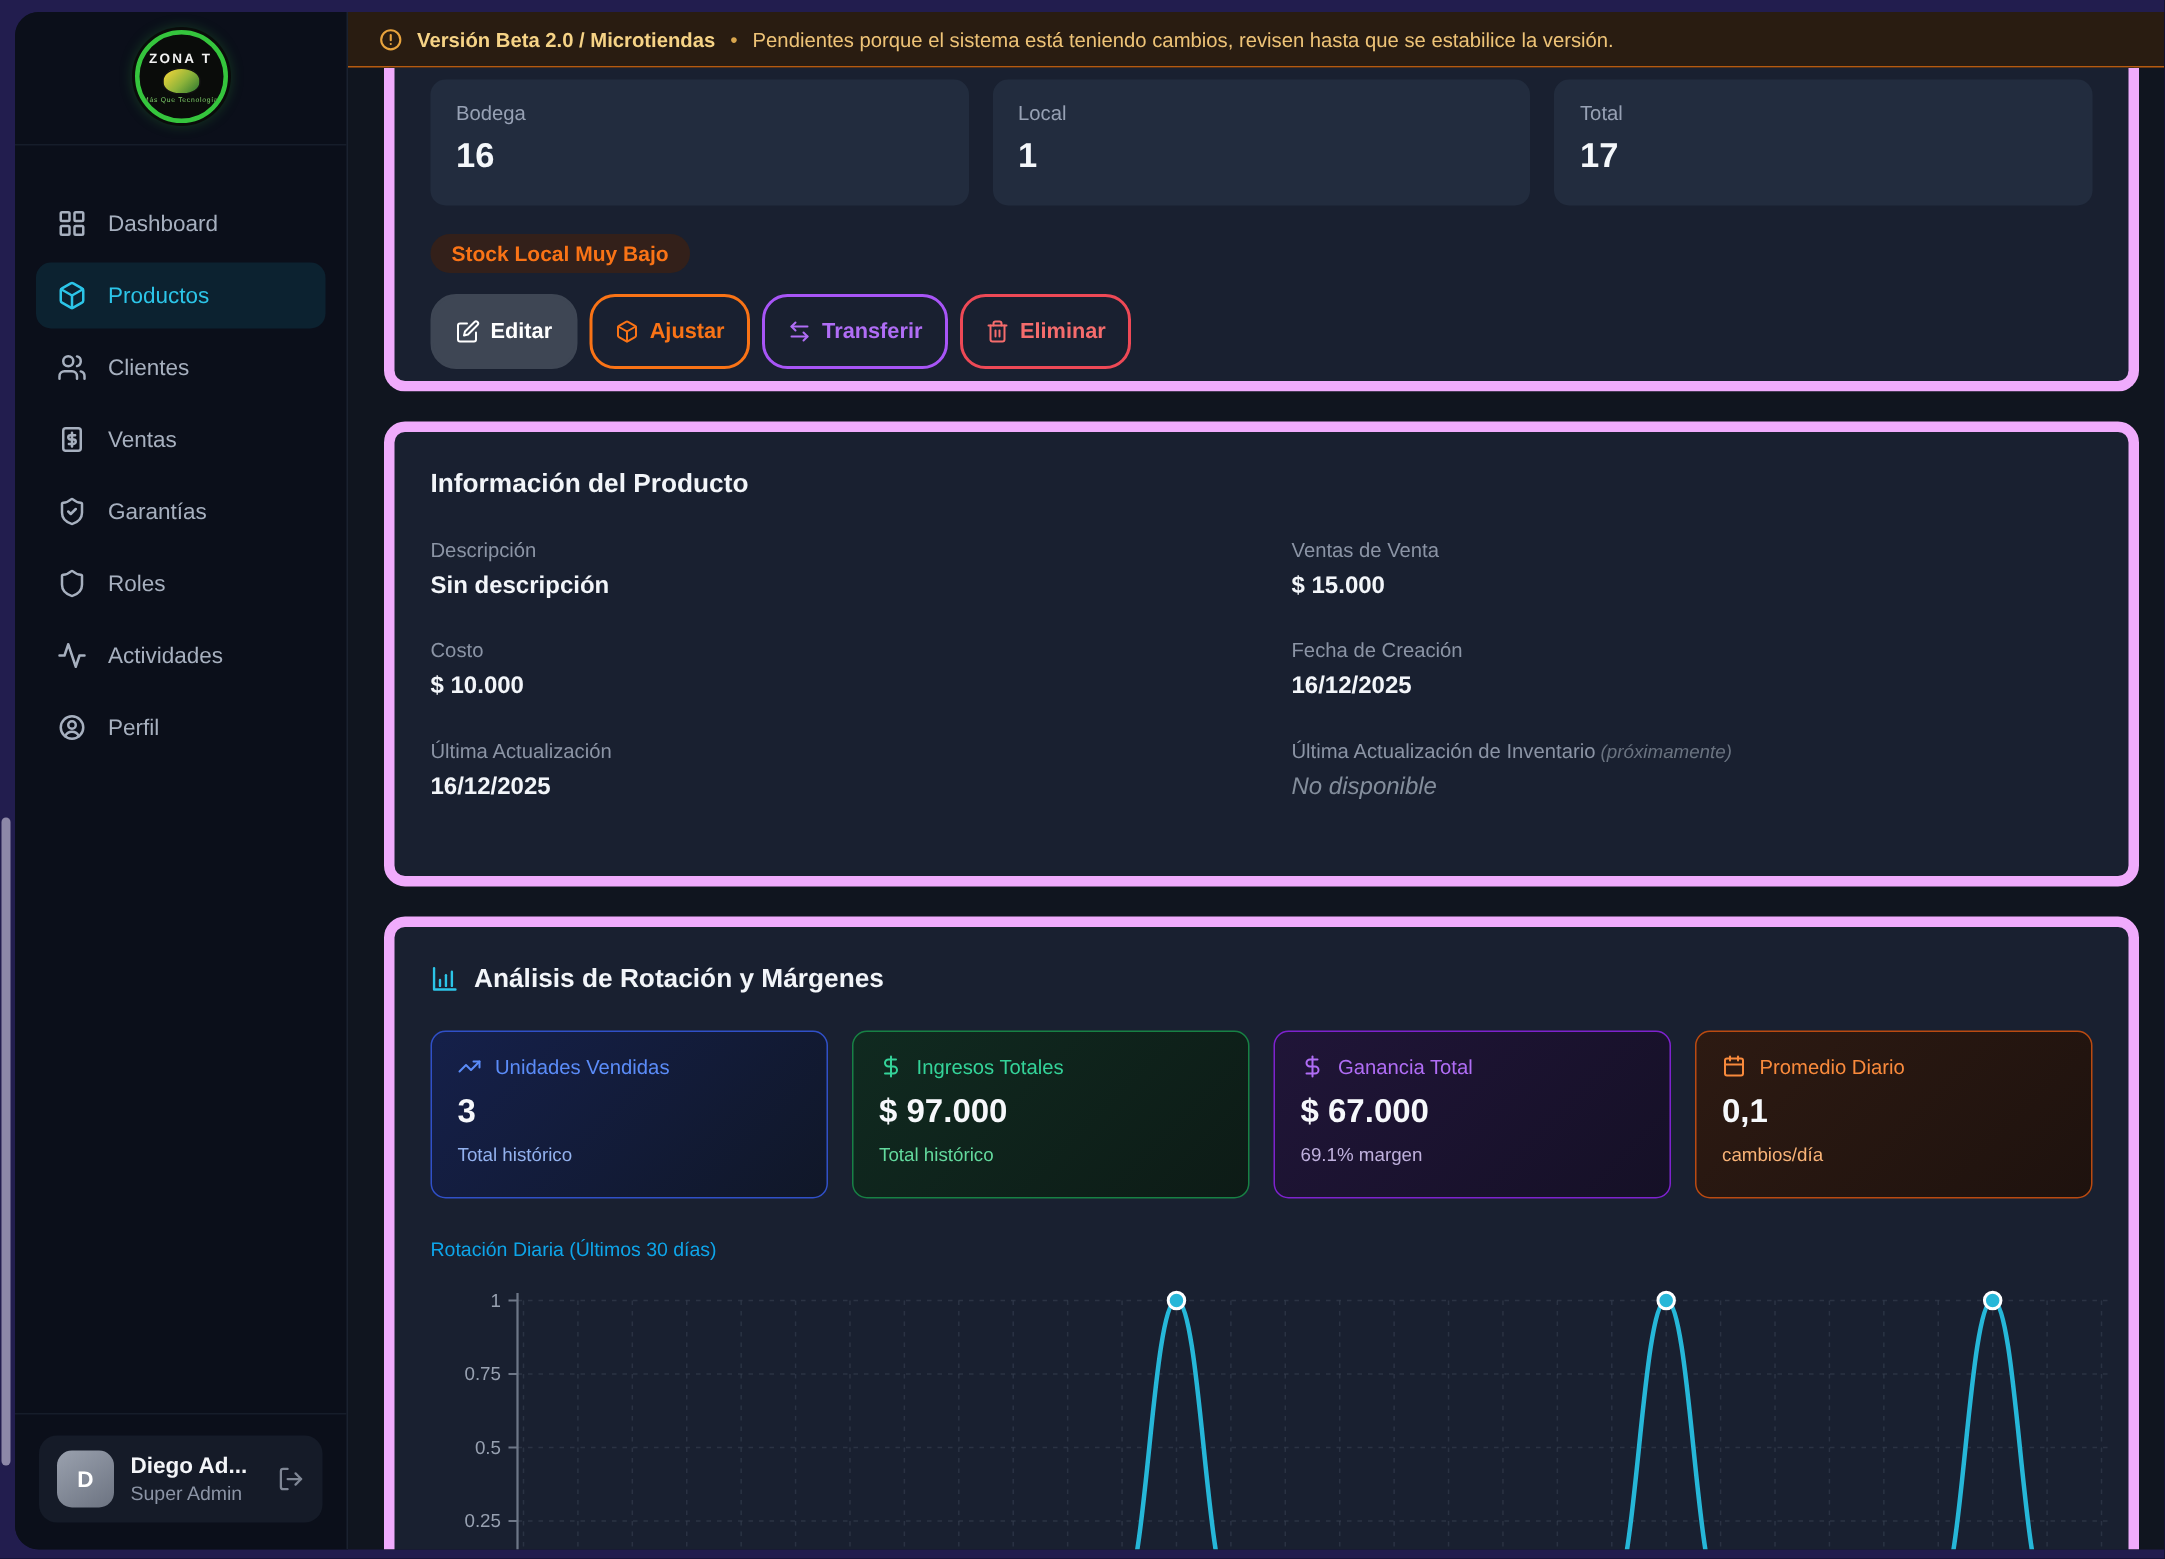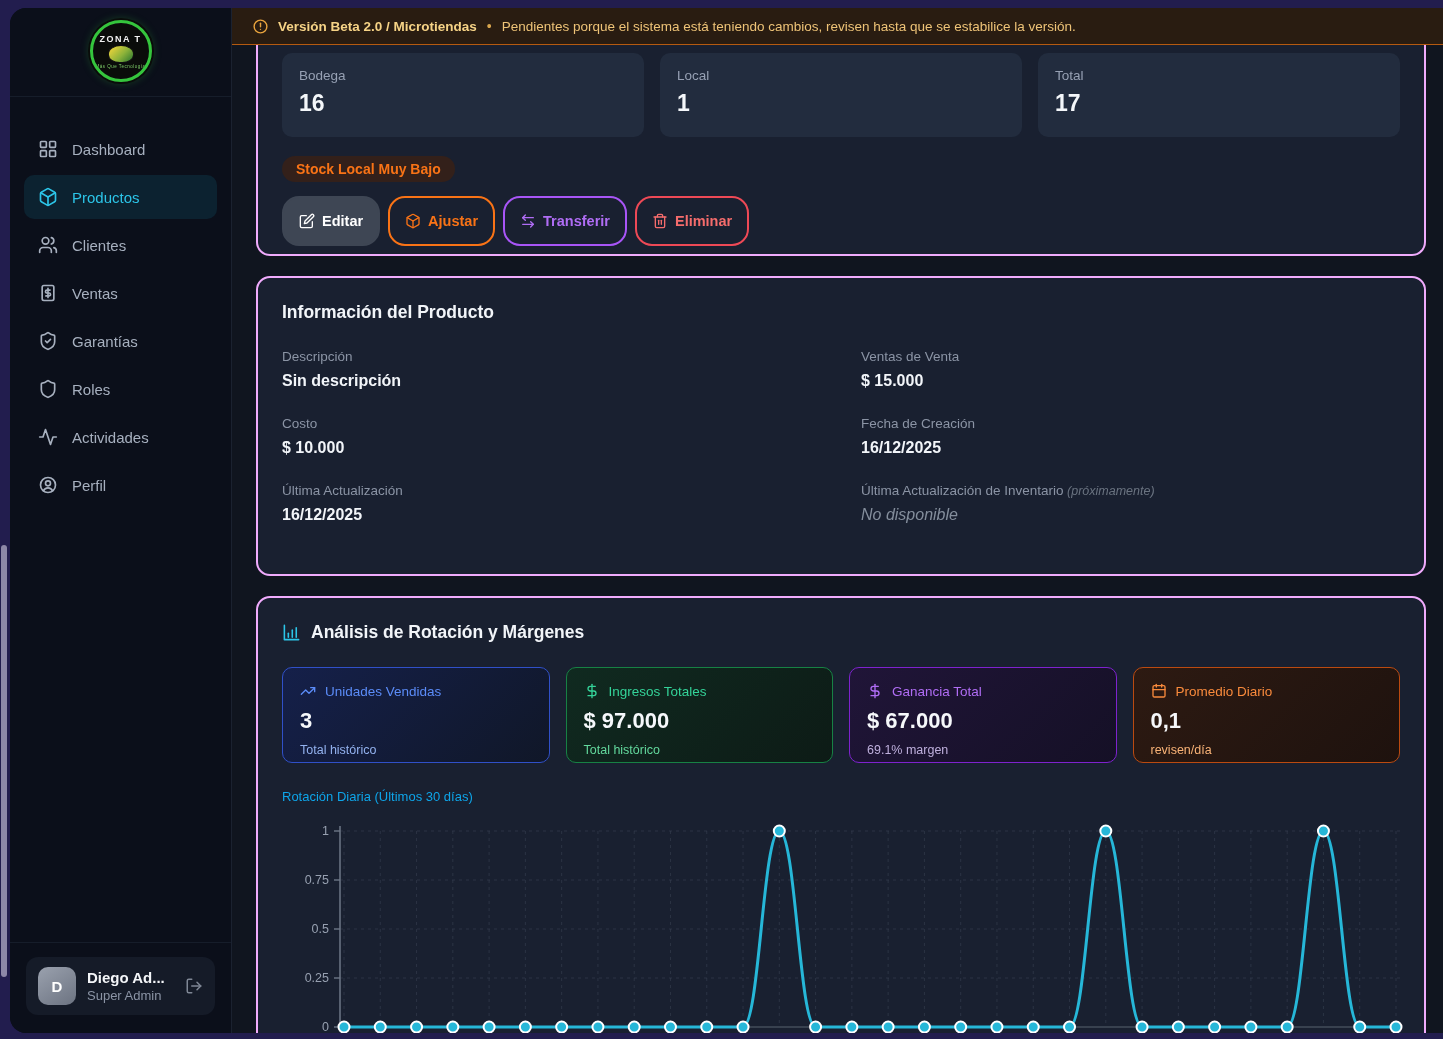--- a/index.html
+++ b/index.html
@@ -48,21 +48,21 @@
   
   .main { flex:1; display:flex; flex-direction:column; min-width:0; }
   .banner { height:37px; min-height:37px; background:#291c11; border-bottom:1px solid #b55a10;
     display:flex; align-items:center; gap:9px; padding:0 20px; color:#eec377; font-size:13.5px; }
   .banner .ic { color:#e8a33d; display:flex; }
   .banner b { color:#f6d386; }
   .banner .dot { color:#d9a64e; font-size:14px; margin:0 1px; }
 
   .content { flex:1; padding:0 17px 0 24px; overflow:hidden; }
 
-  .card { background:#192030; border:2px solid #f0abfc; border-radius:14px; margin-bottom:20px; }
+  .card { background:#192030; border:7px solid #f0abfc; border-radius:14px; margin-bottom:20px; }
   .card.cut-top { border-top:none; border-top-left-radius:0; border-top-right-radius:0; }
 
   
   .summary { padding:8px 24px 8px; }
   .sum-grid { display:grid; grid-template-columns:1fr 1fr 1fr; gap:16px; }
   .sum-box { background:#222c3e; border-radius:10px; padding:15px 17px; height:84px; }
   .sum-label { color:#97a1b4; font-size:13.5px; }
   .sum-value { color:#f4f7fa; font-size:23px; font-weight:bold; margin-top:7px; }
   .badge { display:inline-block; margin-top:19px; background:#33201a; color:#f97316;
     font-weight:bold; font-size:14px; padding:5px 14px; border-radius:14px; }
@@ -80,21 +80,21 @@
   .f-label { color:#8b94a5; font-size:13.5px; }
   .f-suffix { color:#6a7380; font-size:12.5px; font-style:italic; }
   .f-value { color:#f2f5f9; font-size:16px; font-weight:bold; margin-top:8px; }
   .f-value.muted { color:#848e9c; font-style:italic; font-weight:normal; }
 
   
   .analysis { padding:24px; }
   .an-head { display:flex; align-items:center; gap:10px; }
   .an-head .ic { color:#2cc5e8; display:flex; }
   .stats { display:grid; grid-template-columns:repeat(4,1fr); gap:16px; margin-top:24px; }
-  .stat { border-radius:10px; padding:15px 17px; height:96px; border:1px solid; }
+  .stat { border-radius:10px; padding:15px 17px; height:112px; border:1px solid; }
   .stat-top { display:flex; align-items:center; gap:9px; font-size:13.5px; }
   .stat-top .ic { display:flex; }
   .stat-value { color:#f6f8fb; font-size:22px; font-weight:bold; margin-top:9px; }
   .stat-sub { font-size:12.5px; margin-top:9px; }
   .chart-label { color:#0ea5e9; font-size:13px; margin-top:26px; }
   .chart-wrap { margin-top:13px; }
 </style>
 </head>
 <body>
 
@@ -378,21 +378,21 @@
                     <svg width="16" height="16" viewBox="0 0 24 24" fill="none" stroke="currentColor" stroke-width="2" stroke-linecap="round" stroke-linejoin="round">
                       <rect x="3" y="4" width="18" height="17" rx="2"></rect>
                       <line x1="16" y1="2" x2="16" y2="6"></line>
                       <line x1="8" y1="2" x2="8" y2="6"></line>
                       <line x1="3" y1="10" x2="21" y2="10"></line>
                     </svg>
                   </span>
                   <span>Promedio Diario</span>
                 </div>
                 <div class="stat-value">0,1</div>
-                <div class="stat-sub" style="color: rgb(249, 179, 119);">revisen/día</div>
+                <div class="stat-sub" style="color: rgb(249, 179, 119);">cambios/día</div>
               </div>
             </div>
           <div class="chart-label">Rotación Diaria (Últimos 30 días)</div>
           <div class="chart-wrap" id="chart"><svg width="1122" height="252" viewBox="0 0 1122 252">
                 <line x1="62" y1="14" x2="62" y2="210" stroke="#3a4354" stroke-width="1" stroke-dasharray="3 4" opacity="0.55"></line>
                 <line x1="98.27586206896552" y1="14" x2="98.27586206896552" y2="210" stroke="#3a4354" stroke-width="1" stroke-dasharray="3 4" opacity="0.55"></line>
                 <line x1="134.55172413793105" y1="14" x2="134.55172413793105" y2="210" stroke="#3a4354" stroke-width="1" stroke-dasharray="3 4" opacity="0.55"></line>
                 <line x1="170.82758620689654" y1="14" x2="170.82758620689654" y2="210" stroke="#3a4354" stroke-width="1" stroke-dasharray="3 4" opacity="0.55"></line>
                 <line x1="207.10344827586206" y1="14" x2="207.10344827586206" y2="210" stroke="#3a4354" stroke-width="1" stroke-dasharray="3 4" opacity="0.55"></line>
                 <line x1="243.3793103448276" y1="14" x2="243.3793103448276" y2="210" stroke="#3a4354" stroke-width="1" stroke-dasharray="3 4" opacity="0.55"></line>

